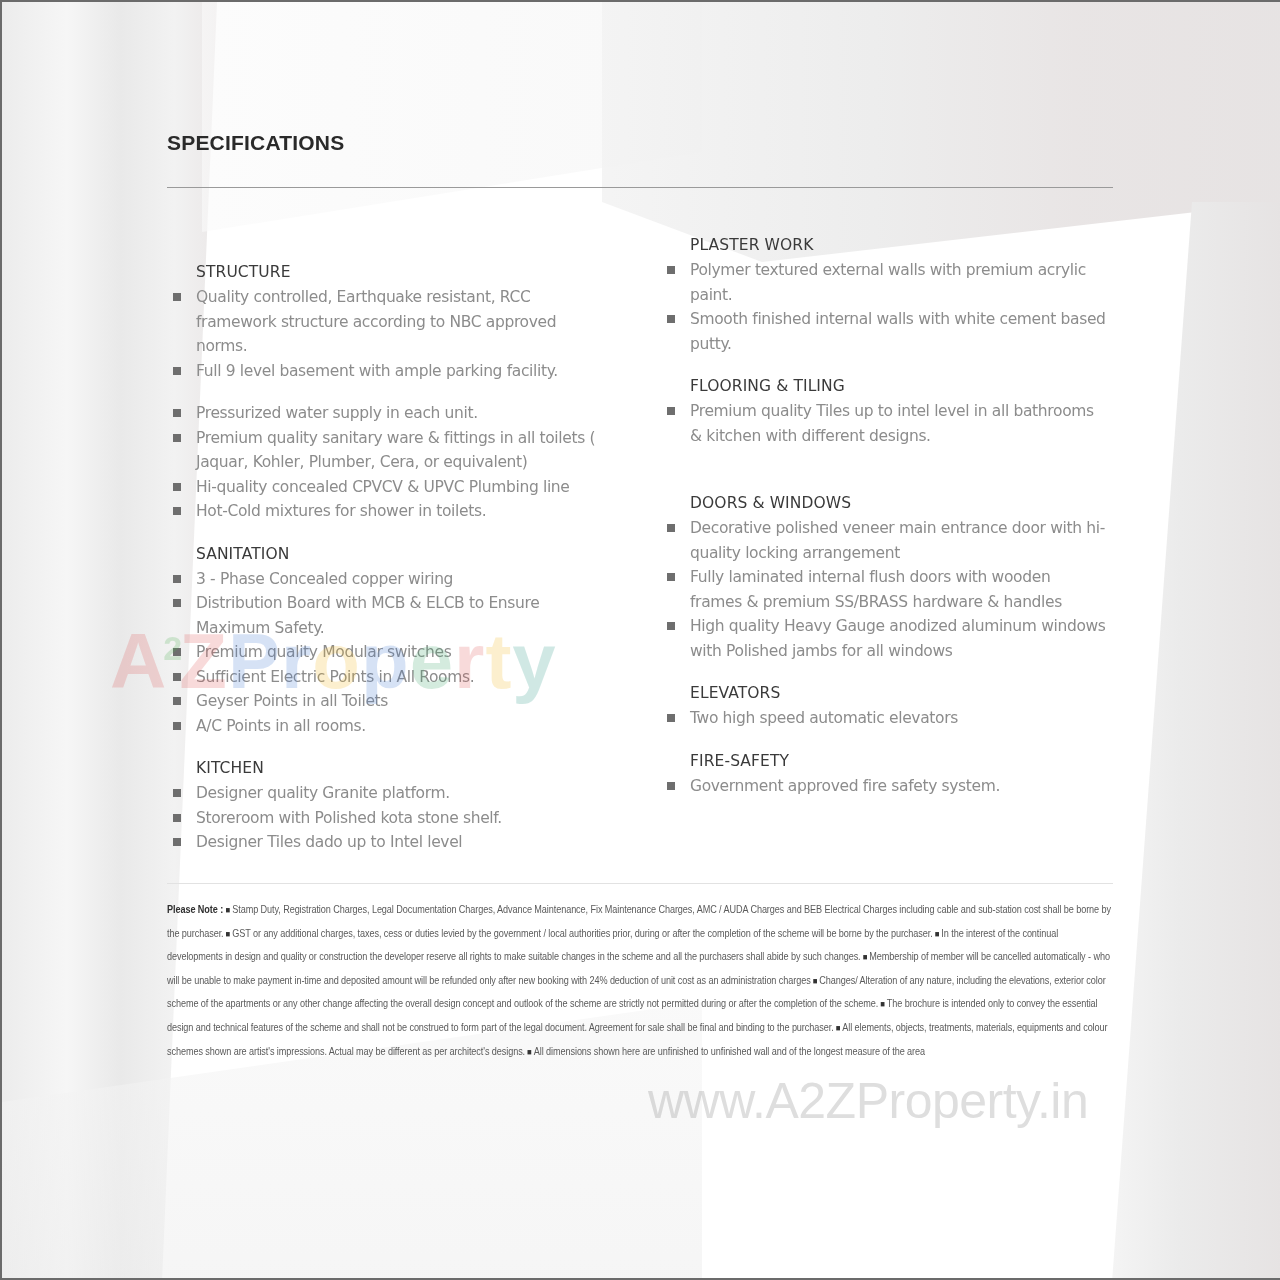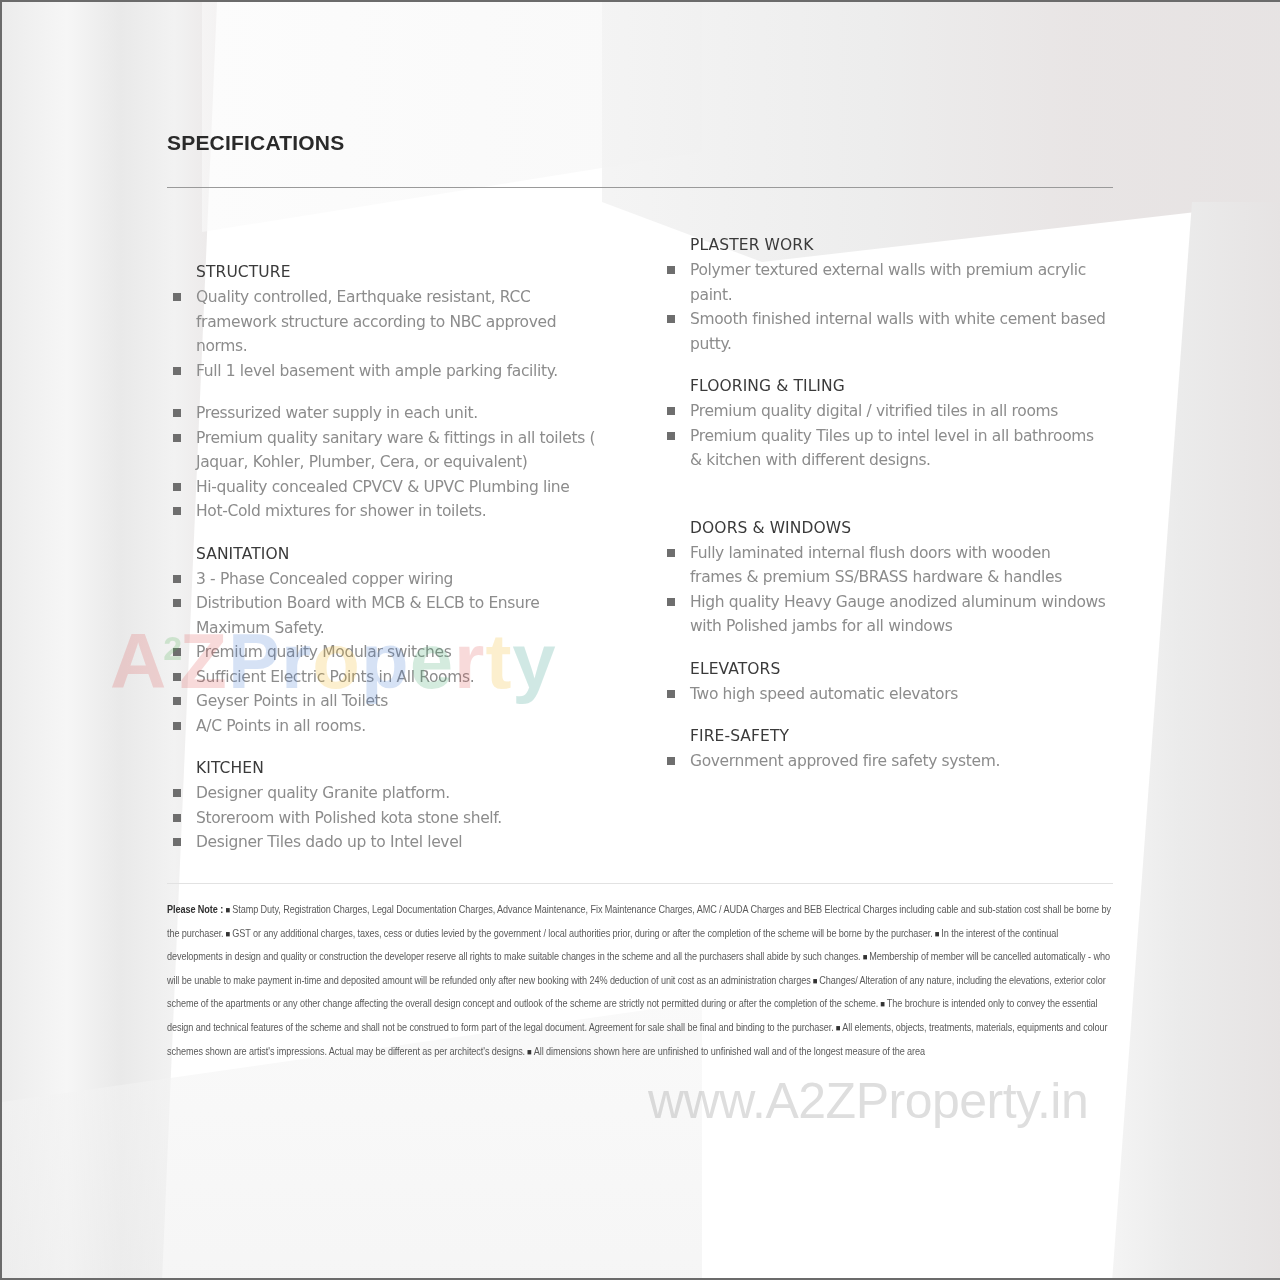--- a/index.html
+++ b/index.html
@@ -181,21 +181,21 @@
 
 <div class="content">
   <div class="title">SPECIFICATIONS</div>
   <div class="rule"></div>
 
   <div class="col left" id="col-left">
       <div class="section" style="margin-top: 36px;">
         <div class="sec-title">STRUCTURE</div>
         <ul class="items">
           <li class="item"><span class="bullet"></span><span>Quality controlled, Earthquake resistant, RCC framework structure according to NBC approved norms.</span></li>
-          <li class="item"><span class="bullet"></span><span>Full 1 level basement with ample parking facility.</span></li>
+          <li class="item"><span class="bullet"></span><span>Full 9 level basement with ample parking facility.</span></li>
         </ul>
       </div>
       <div class="section" style="margin-top: 18px;">
         <ul class="items">
           <li class="item"><span class="bullet"></span><span>Pressurized water supply in each unit.</span></li>
           <li class="item"><span class="bullet"></span><span>Premium quality sanitary ware &amp; fittings in all toilets ( Jaquar, Kohler, Plumber, Cera, or equivalent)</span></li>
           <li class="item"><span class="bullet"></span><span>Hi-quality concealed CPVCV &amp; UPVC Plumbing line</span></li>
           <li class="item"><span class="bullet"></span><span>Hot-Cold mixtures for shower in toilets.</span></li>
         </ul>
       </div>
@@ -223,27 +223,28 @@
       <div class="section" style="margin-top: 9px;">
         <div class="sec-title">PLASTER WORK</div>
         <ul class="items">
           <li class="item"><span class="bullet"></span><span>Polymer textured external walls with premium acrylic paint.</span></li>
           <li class="item"><span class="bullet"></span><span>Smooth finished internal walls with white cement based putty.</span></li>
         </ul>
       </div>
       <div class="section" style="margin-top: 20px;">
         <div class="sec-title">FLOORING &amp; TILING</div>
         <ul class="items">
-          <li class="item"><span class="bullet"></span><span>Premium quality digital / vitrified tiles in all rooms</span></li>
+          <li class="item"><span class="bullet"></span></li>
           <li class="item"><span class="bullet"></span><span>Premium quality Tiles up to intel level in all bathrooms &amp; kitchen with different designs.</span></li>
         </ul>
       </div>
       <div class="section" style="margin-top: 45px;">
         <div class="sec-title">DOORS &amp; WINDOWS</div>
         <ul class="items">
+          <li class="item"><span class="bullet"></span><span>Decorative polished veneer main entrance door with hi-quality locking arrangement</span></li>
           <li class="item"><span class="bullet"></span><span>Fully laminated internal flush doors with wooden frames &amp; premium SS/BRASS hardware &amp; handles</span></li>
           <li class="item"><span class="bullet"></span><span>High quality Heavy Gauge anodized aluminum windows with Polished jambs for all windows</span></li>
         </ul>
       </div>
       <div class="section" style="margin-top: 20px;">
         <div class="sec-title">ELEVATORS</div>
         <ul class="items">
           <li class="item"><span class="bullet"></span><span>Two high speed automatic elevators</span></li>
         </ul>
       </div>

